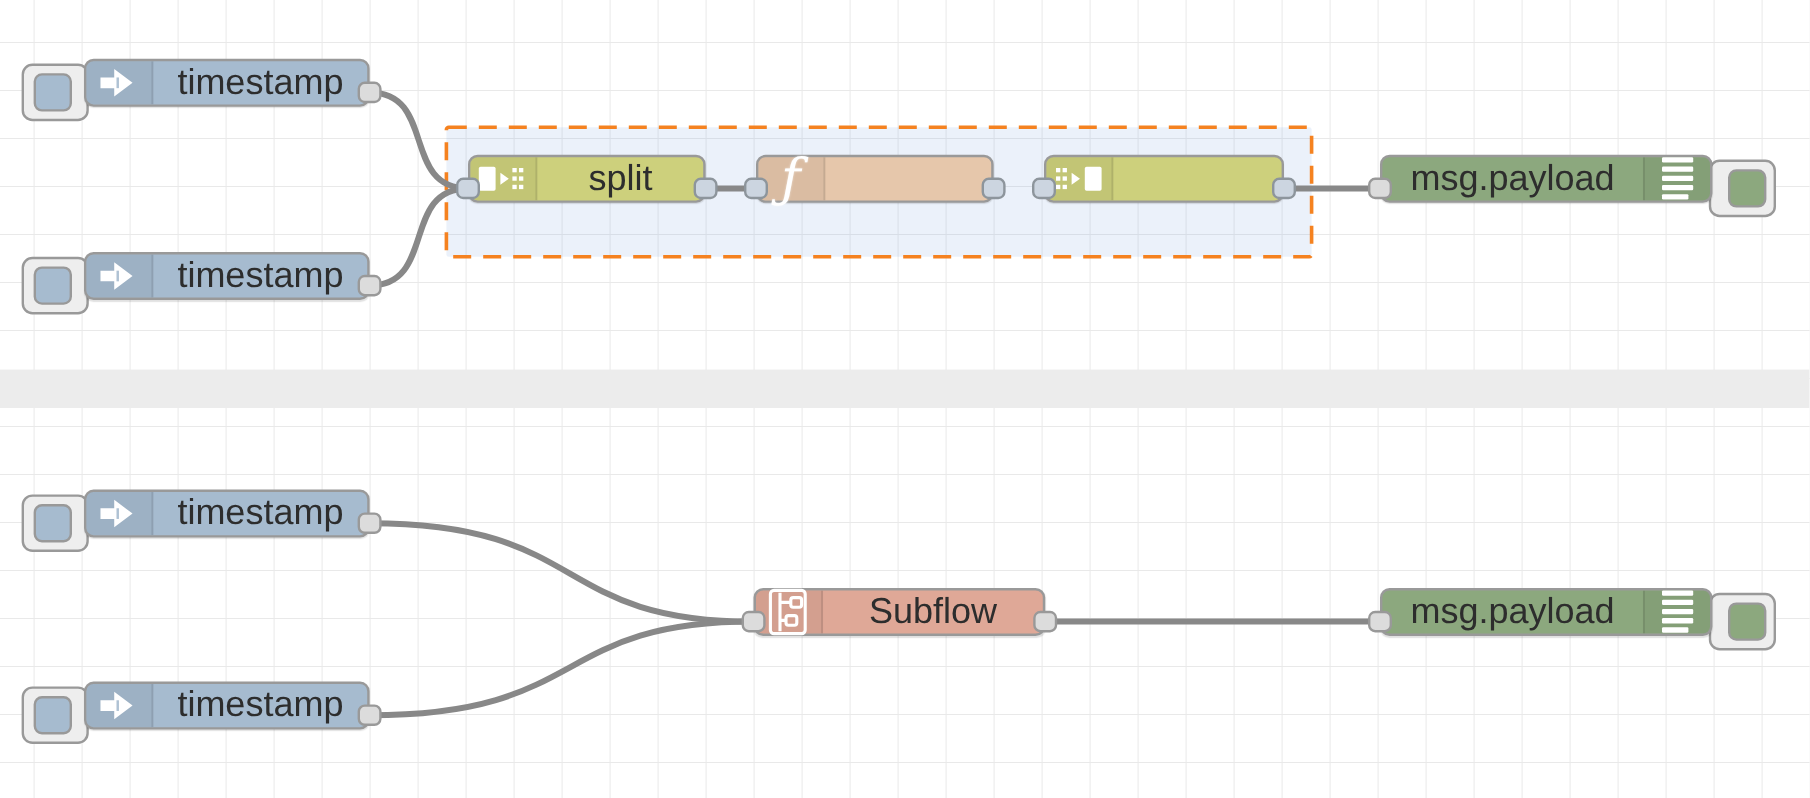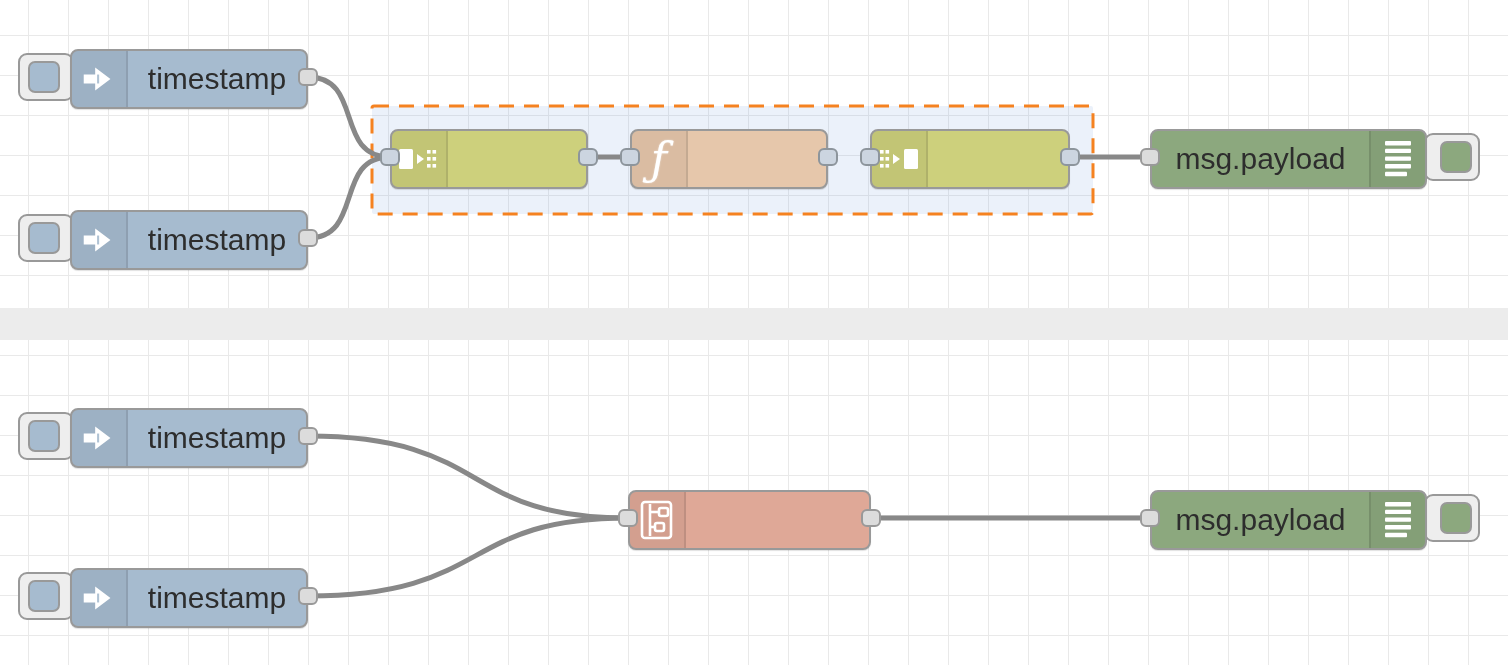--- a/index.html
+++ b/index.html
@@ -21,21 +21,21 @@
     position:absolute; left:0; width:1508px;
     top:308px; height:32px;
     background:#ececec;
   }
 
   .wire-layer { position:absolute; left:0; top:0; }
 
   
   .node {
     position:absolute;
-    height:60px;
+    height:40px;
     border:2px solid #999999;
     border-radius:8px;
     display:flex;
     align-items:stretch;
     box-shadow:0 1px 1px rgba(0,0,0,0.12);
   }
   .node.inject  { background:#a6bbcf; }
   .node.splitjoin { background:#cdd07c; }
   .node.function { background:#e6c7ab; }
   .node.subflow { background:#dfa897; }
@@ -163,20 +163,21 @@
         <g fill="#ffffff">
           <rect x="29" y="4" width="3.6" height="3.6"></rect>
             <rect x="34.5" y="4" width="3.6" height="3.6"></rect>
           <rect x="29" y="11" width="3.6" height="3.6"></rect>
             <rect x="34.5" y="11" width="3.6" height="3.6"></rect>
           <rect x="29" y="18" width="3.6" height="3.6"></rect>
             <rect x="34.5" y="18" width="3.6" height="3.6"></rect>
         </g>
       </svg>
     </div>
+    <div class="node-label">split</div>
   </div>
 
   <div class="node function" style="left:630px; top:129px; width:198px;">
     <div class="icon-region left">
       <span class="fn-glyph">ƒ</span>
     </div>
     <div class="node-label"></div>
   </div>
 
   <div class="node splitjoin" style="left:870px; top:129px; width:200px;">
@@ -237,20 +238,21 @@
         <g fill="none" stroke="#ffffff" stroke-width="2.6">
           <rect x="2" y="2" width="29" height="36" rx="3"></rect>
           <line x1="10" y1="4" x2="10" y2="36"></line>
           <line x1="10" y1="12" x2="19" y2="12"></line>
           <line x1="10" y1="27" x2="15" y2="27"></line>
           <rect x="19" y="8" width="9" height="8" rx="2"></rect>
           <rect x="15" y="23" width="9" height="8" rx="2"></rect>
         </g>
       </svg>
     </div>
+    <div class="node-label">Subflow</div>
   </div>
 
   <div class="node debug" style="left:1150px; top:490px; width:277px;">
     <div class="node-label">msg.payload</div>
     <div class="icon-region right">
       <svg width="28" height="38" viewBox="0 0 28 38">
         <g fill="#ffffff">
           <rect x="1" y="1" width="26" height="4.4" rx="1"></rect>
           <rect x="1" y="8.7" width="26" height="4.4" rx="1"></rect>
           <rect x="1" y="16.4" width="26" height="4.4" rx="1"></rect>

